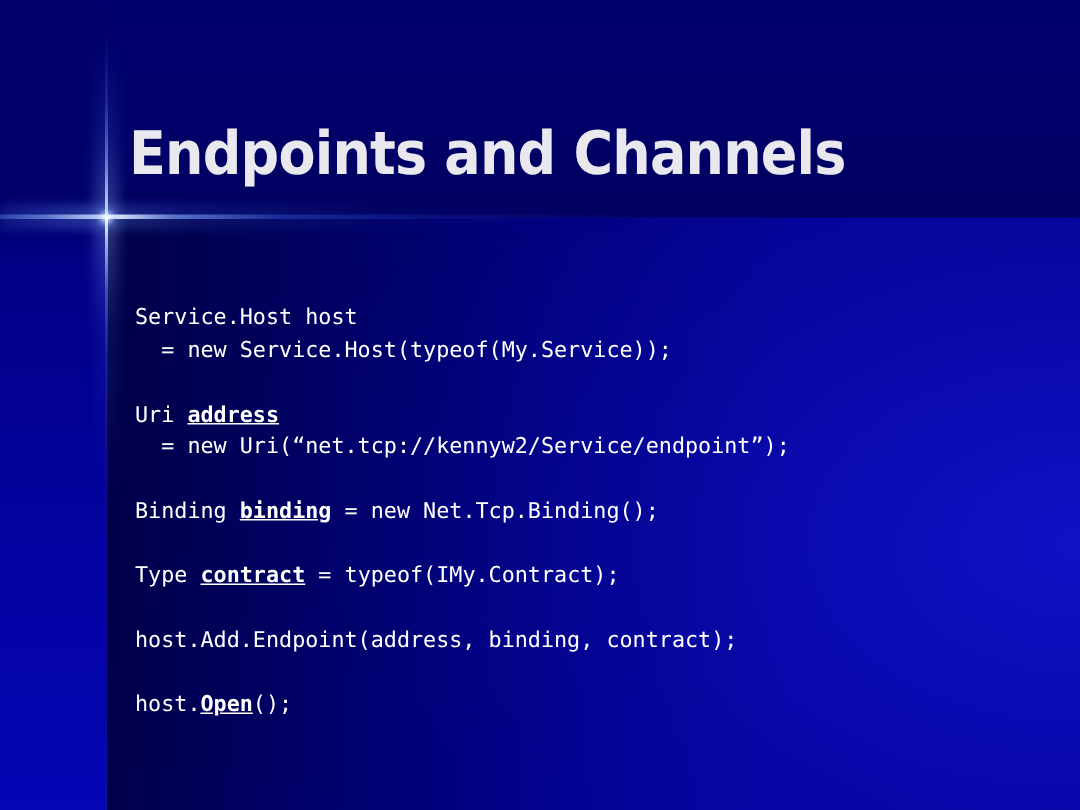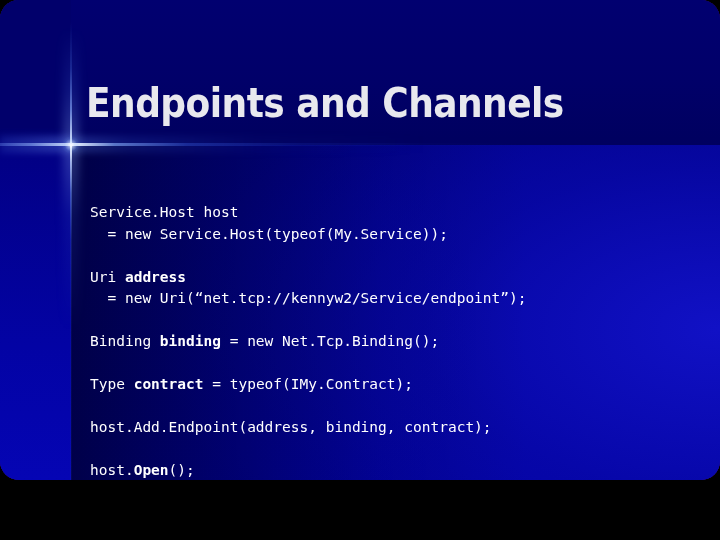--- a/index.html
+++ b/index.html
@@ -3,25 +3,24 @@
 <meta charset="utf-8">
 <style>
   html, body {
     margin: 0;
     padding: 0;
     background: #000000;
   }
   #slide {
     position: relative;
     width: 720px;
-    height: 480px;
+    height: 540px;
     overflow: hidden;
     background: #701a75;
     font-family: "Liberation Sans", sans-serif;
-    border-radius: 19px;
   }
 
   
   .bg-base {
     position: absolute;
     inset: 0;
     background:
       linear-gradient(to bottom,
         #01006e 0%,
         #01006e 26.6%,
@@ -167,21 +166,21 @@
     width: 600px;
     color: #ffffff;
     font-family: "DejaVu Sans Mono", monospace;
     font-size: 14.5px;
     line-height: 21.5px;
     white-space: pre;
     margin-top: 44px;
   }
   .code-line { display: block; height: 21.5px; }
   .code-line.blank { height: 21.5px; }
-  .bold { font-weight: bold; }
+  .bold { font-weight: bold; text-decoration: underline; }
 </style>
 </head>
 <body>
 
 <div id="slide">
 
   <div class="bg-base"></div>
   <div class="bg-right-glow"></div>
   <div class="bg-left-shade"></div>
   <div class="bg-top-band"></div>

